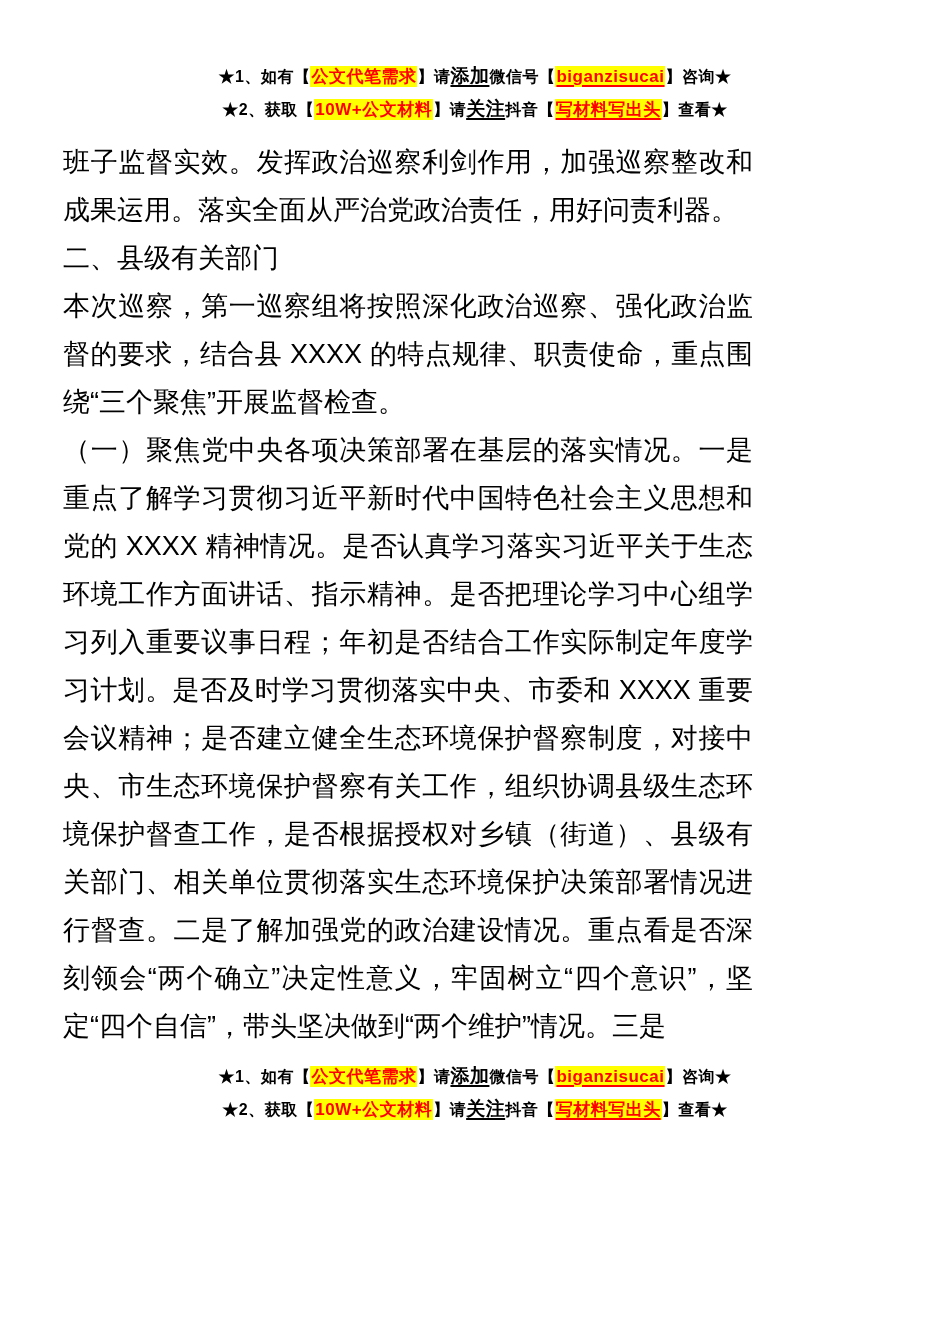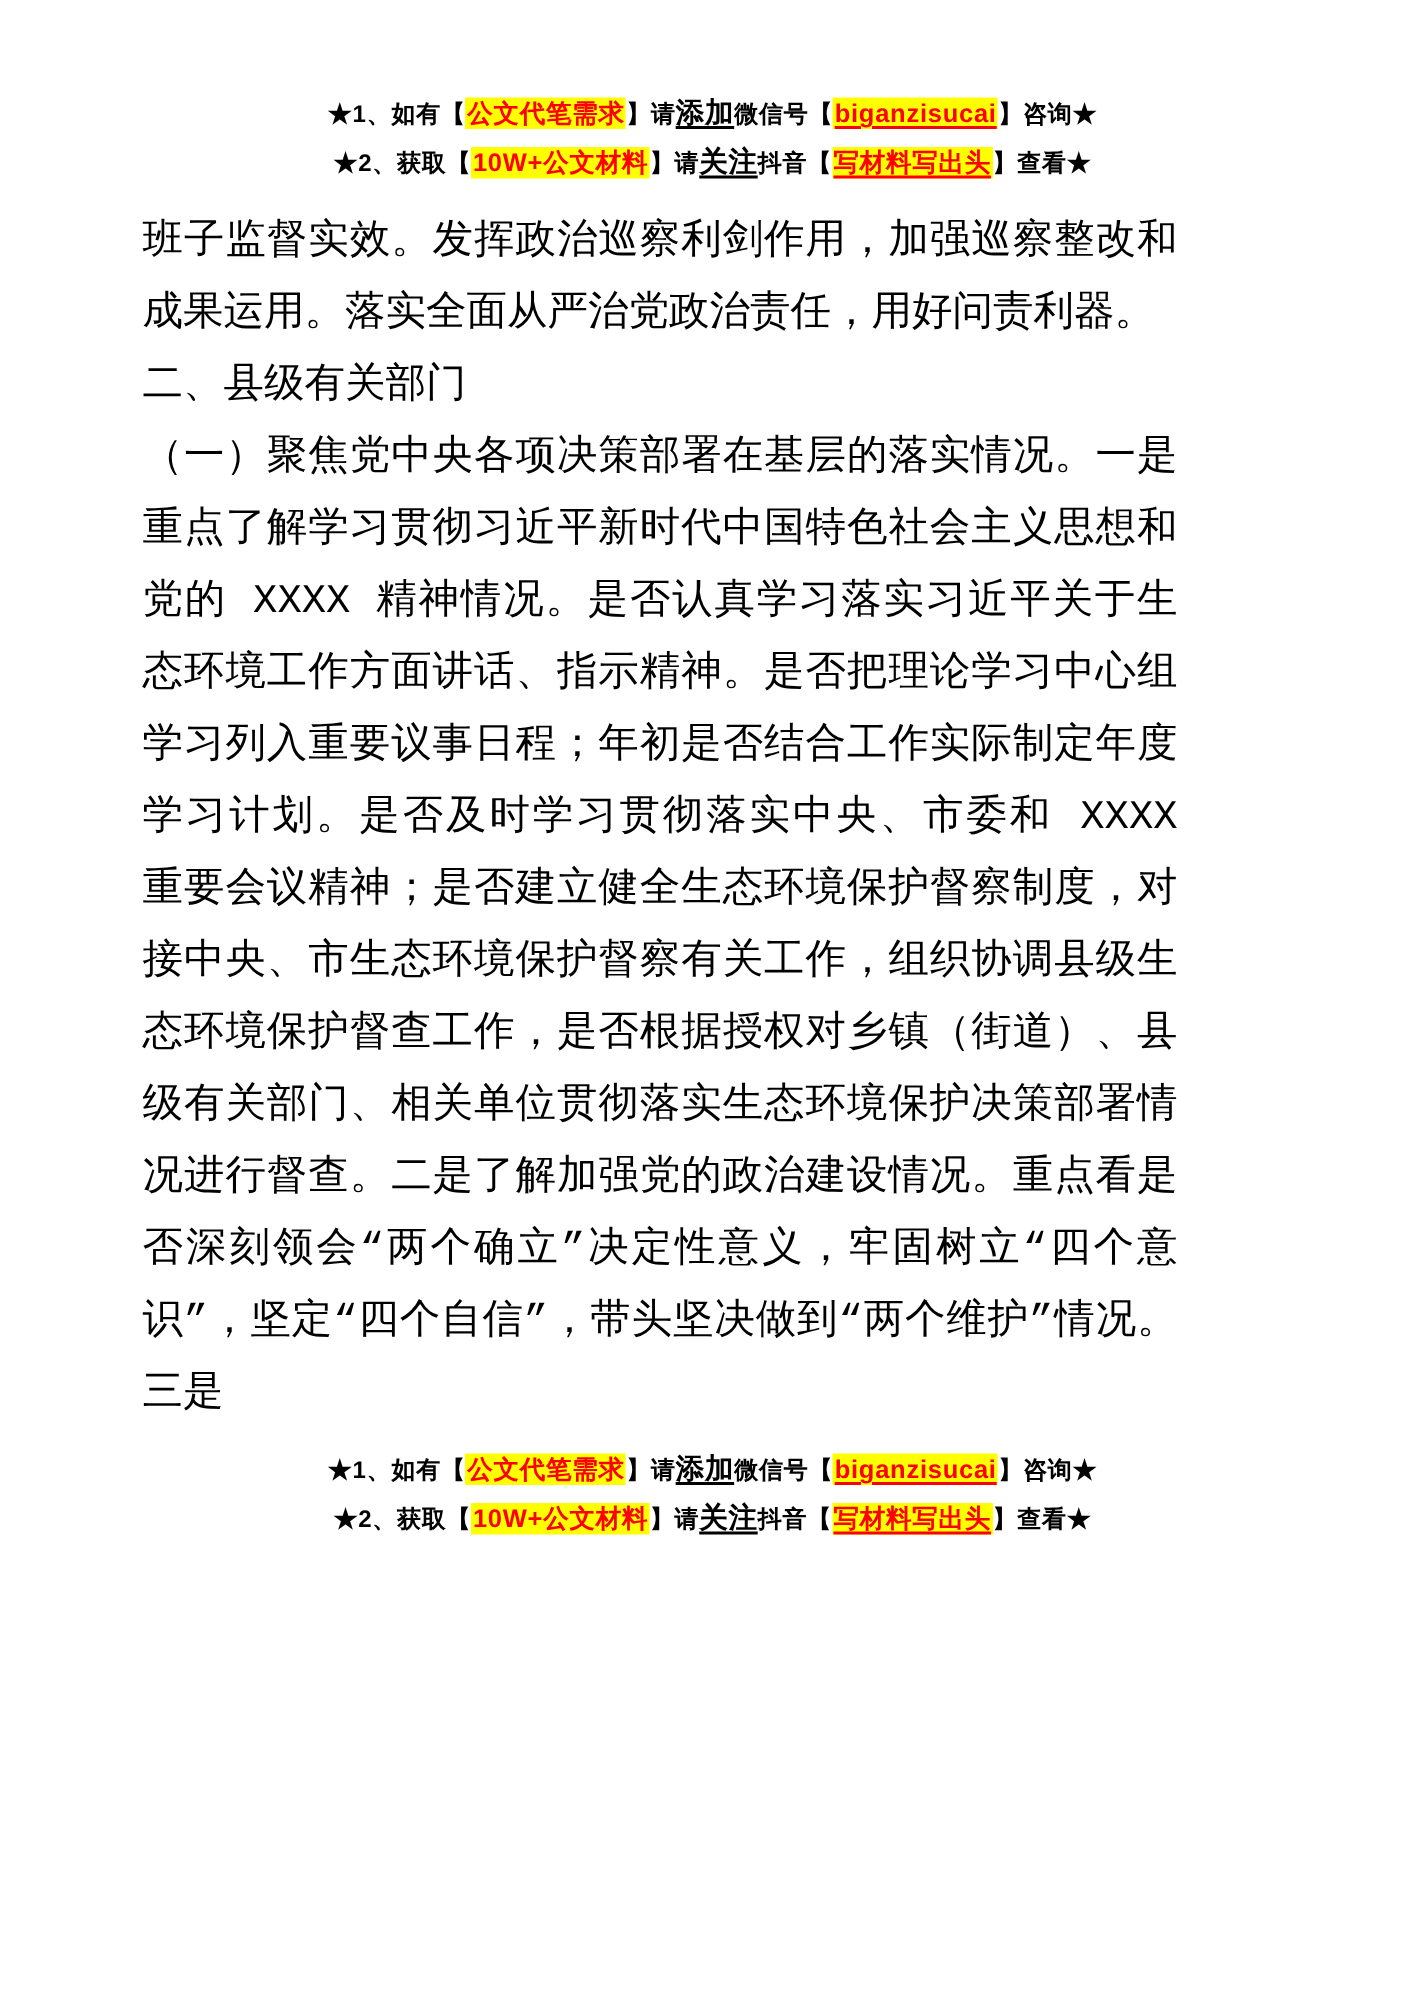--- a/index.html
+++ b/index.html
@@ -45,29 +45,28 @@
   }
   .seg.em {
     font-size: 19px;
     text-decoration: underline;
     text-decoration-thickness: 2px;
     text-underline-offset: 3px;
   }
   
   .doc {
     width: 690px;
-    margin-left: 95px;
+    margin-left: 63px;
     margin-top: 12px;
     font-size: 27px;
     line-height: 48px;
     text-align: justify;
     text-align-last: left;
     color: #000000;
     word-break: break-all;
-    font-family: Liberation Mono, monospace;
   }
   .doc p, .doc h2 {
     margin: 0;
     padding: 0;
     font-weight: 400;
     font-size: 27px;
   }
   .p-cont   { margin-bottom: 56px; }
   .heading  { margin-bottom: 48px; }
   .p-intro  { margin-bottom: 58px; }
@@ -83,20 +82,21 @@
       <span class="seg">★1、如有【</span><span class="seg hl">公文代笔需求</span><span class="seg">】请</span><span class="seg em">添加</span><span class="seg">微信号【</span><span class="seg hl u">biganzisucai</span><span class="seg">】咨询★</span>
     </div>
     <div class="promo-line">
       <span class="seg">★2、获取【</span><span class="seg hl">10W+公文材料</span><span class="seg">】请</span><span class="seg em">关注</span><span class="seg">抖音【</span><span class="seg hl u">写材料写出头</span><span class="seg">】查看★</span>
     </div>
   </div>
 
   <div class="doc">
     <p class="p-cont">班子监督实效。发挥政治巡察利剑作用，加强巡察整改和成果运用。落实全面从严治党政治责任，用好问责利器。</p>
     <h2 class="heading">二、县级有关部门</h2>
+    <p class="p-intro">本次巡察，第一巡察组将按照深化政治巡察、强化政治监督的要求，结合县 XXXX 的特点规律、职责使命，重点围绕“三个聚焦”开展监督检查。</p>
     <p class="p-item">（一）聚焦党中央各项决策部署在基层的落实情况。一是重点了解学习贯彻习近平新时代中国特色社会主义思想和党的 XXXX 精神情况。是否认真学习落实习近平关于生态环境工作方面讲话、指示精神。是否把理论学习中心组学习列入重要议事日程；年初是否结合工作实际制定年度学习计划。是否及时学习贯彻落实中央、市委和 XXXX 重要会议精神；是否建立健全生态环境保护督察制度，对接中央、市生态环境保护督察有关工作，组织协调县级生态环境保护督查工作，是否根据授权对乡镇（街道）、县级有关部门、相关单位贯彻落实生态环境保护决策部署情况进行督查。二是了解加强党的政治建设情况。重点看是否深刻领会“两个确立”决定性意义，牢固树立“四个意识”，坚定“四个自信”，带头坚决做到“两个维护”情况。三是</p>
   </div>
 
   <div class="promo promo-bottom">
     <div class="promo-line">
       <span class="seg">★1、如有【</span><span class="seg hl">公文代笔需求</span><span class="seg">】请</span><span class="seg em">添加</span><span class="seg">微信号【</span><span class="seg hl u">biganzisucai</span><span class="seg">】咨询★</span>
     </div>
     <div class="promo-line">
       <span class="seg">★2、获取【</span><span class="seg hl">10W+公文材料</span><span class="seg">】请</span><span class="seg em">关注</span><span class="seg">抖音【</span><span class="seg hl u">写材料写出头</span><span class="seg">】查看★</span>
     </div>

